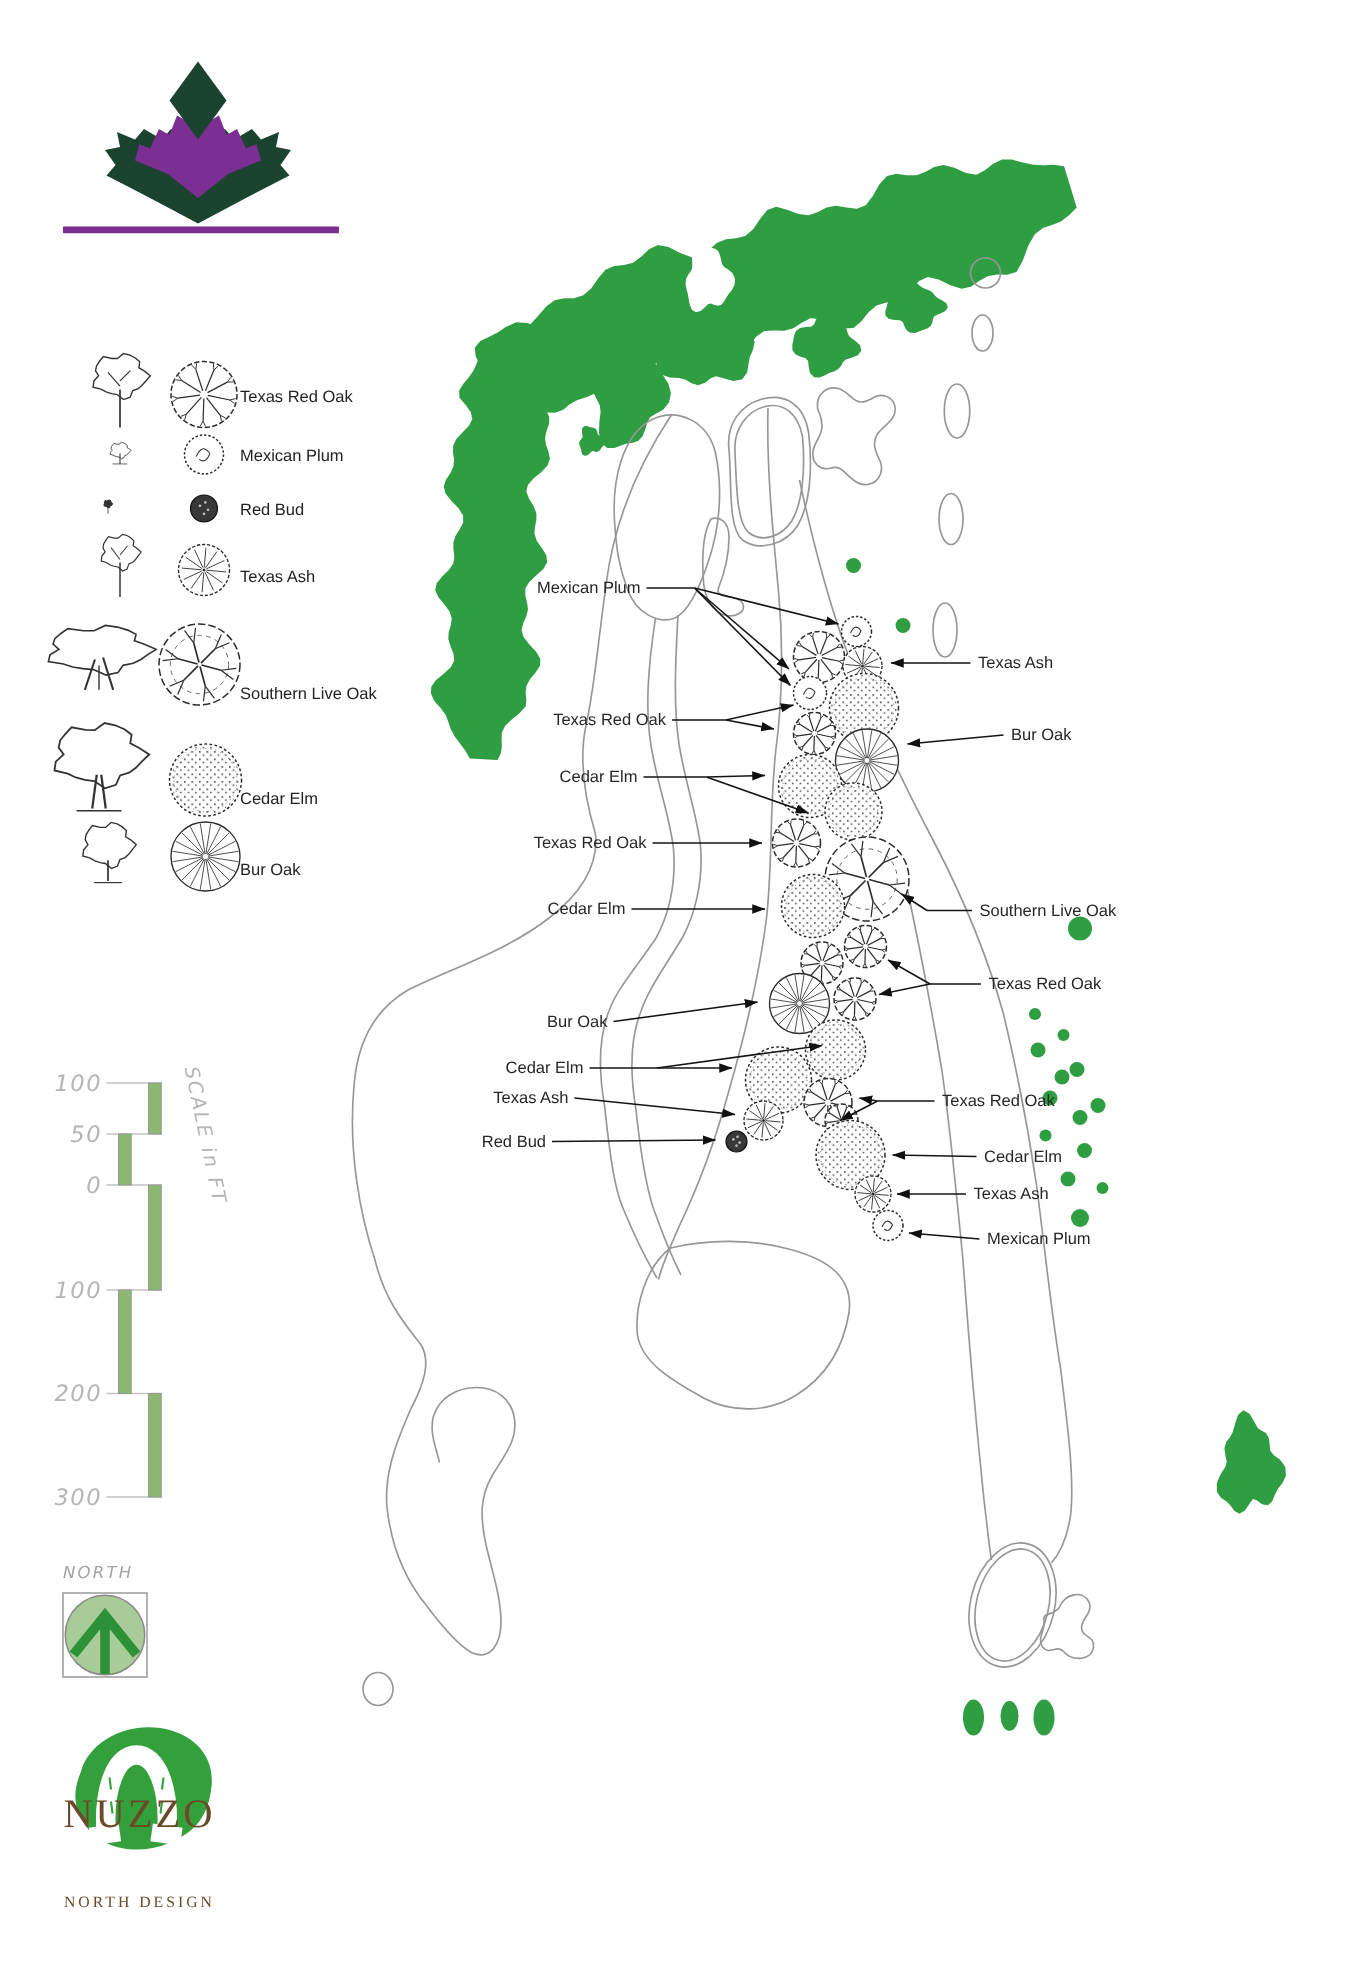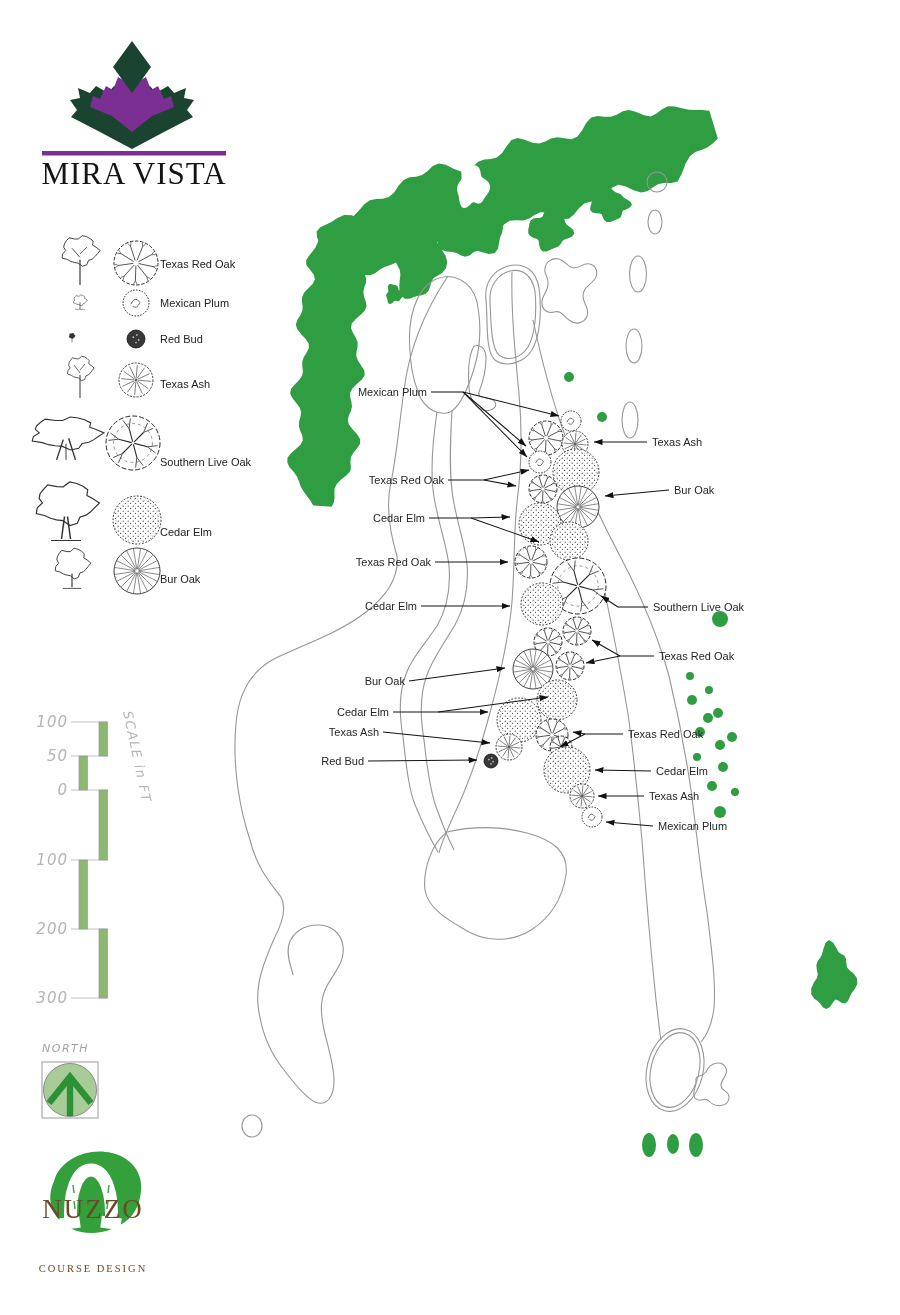--- a/index.html
+++ b/index.html
@@ -827,16 +827,15 @@
       <rect fill="#ffffff" x="61" y="72" width="20" height="12" transform="rotate(8 71 78)"></rect>
       <g stroke="#34A03C" stroke-width="1.4">
         <path d="M33,40 L34,48"></path>
           <path d="M34,56 L35,64"></path>
         <path d="M69,40 L68,48"></path>
           <path d="M68,56 L67,64"></path>
       </g>
     </g>
   </svg>
 
-  <div class="overlay" id="club-name">MIRA VISTA</div>
   <div class="overlay" id="nuzzo-name">NUZZO</div>
-  <div class="overlay" id="nuzzo-sub">COURSE DESIGN</div>
+  <div class="overlay" id="nuzzo-sub">NORTH DESIGN</div>
 </div>
 
 </body></html>

